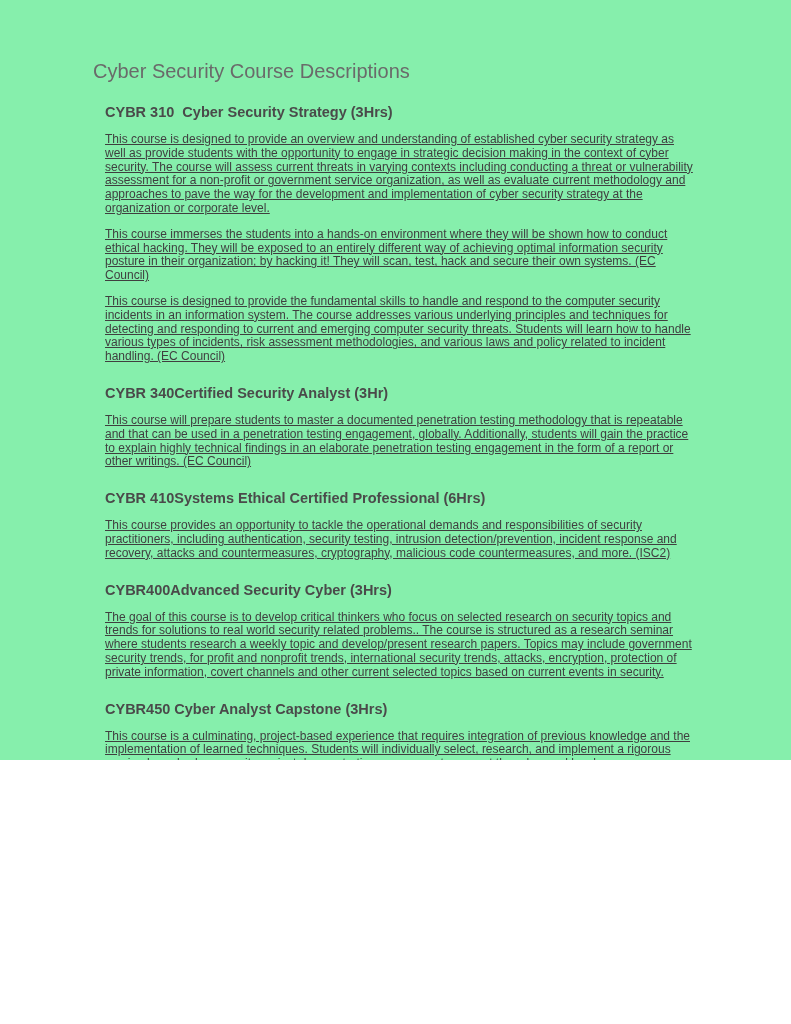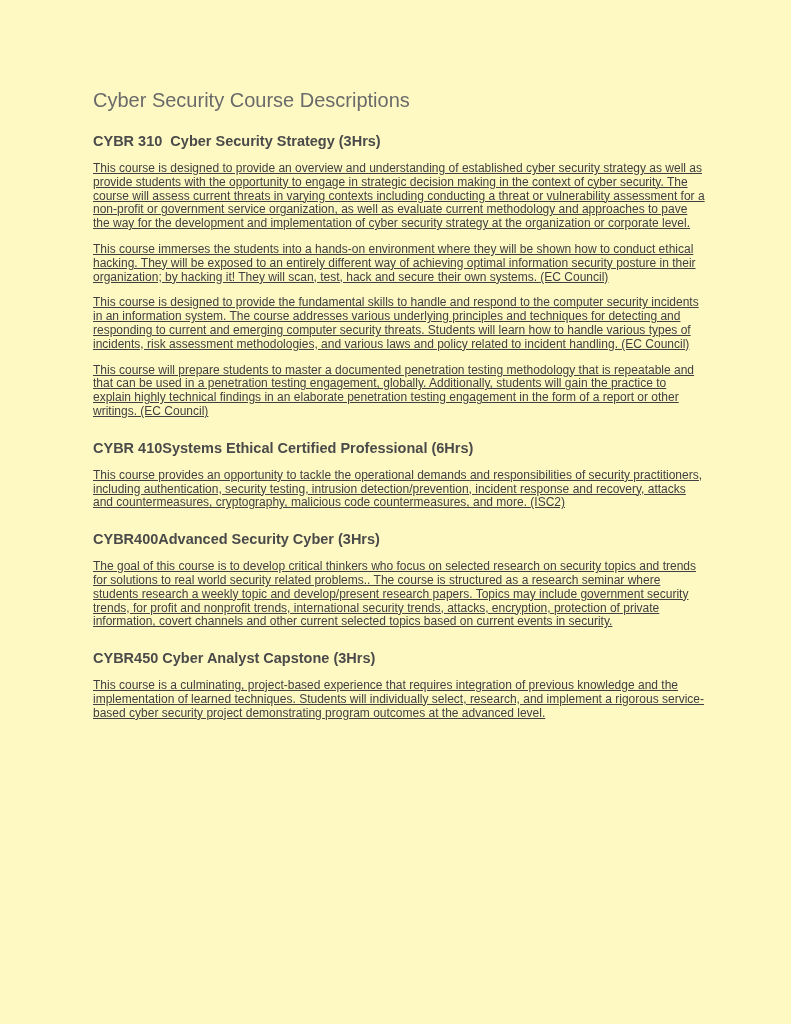--- a/index.html
+++ b/index.html
@@ -3,36 +3,36 @@
 <meta charset="utf-8">
 <style>
   html, body {
     margin: 0;
     padding: 0;
     background: #ffffff;
   }
   .page {
     position: relative;
     width: 791px;
-    height: 1024px;
-    background: #fef9c3;
+    height: 760px;
+    background: #86efac;
     box-sizing: border-box;
-    padding: 88px 86px 0 93px;
+    padding: 59px 86px 0 93px;
     overflow: hidden;
     font-family: "Liberation Sans", "DejaVu Sans", sans-serif;
   }
   .doc-title {
     margin: 0;
     font-size: 20px;
     line-height: 24px;
     font-weight: 400;
     color: #6a6a6a;
     white-space: pre-wrap;
   }
-  .course { margin: 0; }
+  .course { margin: 12px; }
   .course-heading {
     margin: 20px 0 0 0;
     font-size: 14.5px;
     line-height: 18px;
     font-weight: 700;
     color: #4a4a4a;
     white-space: pre-wrap;
   }
   .course-body {
     margin: 12px 0 0 0;
@@ -57,20 +57,21 @@
 
   <section class="course">
     <p class="course-body">This course immerses the students into a hands-on environment where they will be shown how to conduct ethical hacking. They will be exposed to an entirely different way of achieving optimal information security posture in their organization; by hacking it! They will scan, test, hack and secure their own systems. (EC Council)</p>
   </section>
 
   <section class="course">
     <p class="course-body">This course is designed to provide the fundamental skills to handle and respond to the computer security incidents in an information system.  The course addresses various underlying principles and techniques for detecting and responding to current and emerging computer security threats. Students will learn how to handle various types of incidents, risk assessment methodologies, and various laws and policy related to incident handling. (EC Council)</p>
   </section>
 
   <section class="course">
+    <h2 class="course-heading">CYBR 340Certified Security Analyst (3Hr)</h2>
     <p class="course-body">This course will prepare students to master a documented penetration testing methodology that is repeatable and that can be used in a penetration testing engagement, globally. Additionally, students will gain the practice to explain highly technical findings in an elaborate penetration testing engagement in the form of a report or other writings. (EC Council)</p>
   </section>
 
   <section class="course">
     <h2 class="course-heading">CYBR 410Systems Ethical Certified Professional (6Hrs)</h2>
     <p class="course-body">This course provides an opportunity to tackle the operational demands and responsibilities of security practitioners, including authentication, security testing, intrusion detection/prevention, incident response and recovery, attacks and countermeasures, cryptography, malicious code countermeasures, and more. (ISC2)</p>
   </section>
 
   <section class="course">
     <h2 class="course-heading">CYBR400Advanced Security Cyber (3Hrs)</h2>

